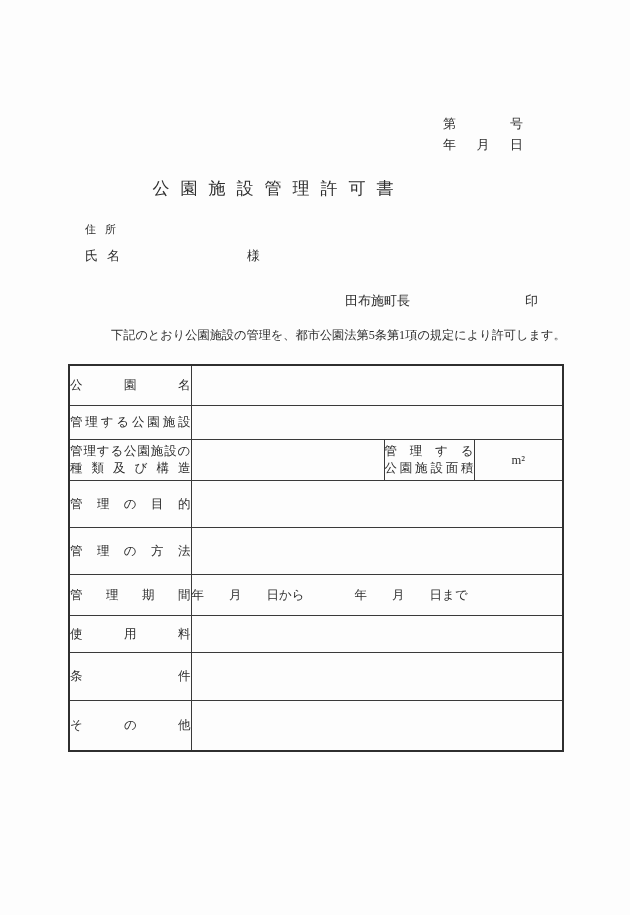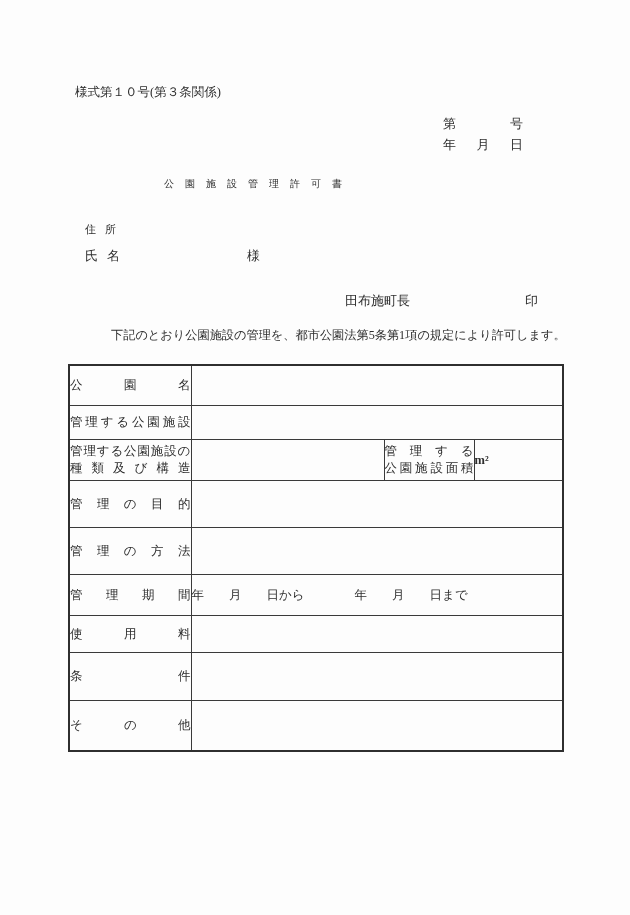--- a/index.html
+++ b/index.html
@@ -5,53 +5,52 @@
   html,body{margin:0;padding:0;background:#fdfdfd;}
   .page{
     position:relative;width:630px;height:915px;background:#fdfdfd;
     font-family:"Liberation Serif","DejaVu Serif",serif;
     color:#2e2e2e;overflow:hidden;
   }
   .abs{position:absolute;}
   .form-number{left:75px;top:84px;font-size:12.5px;}
   .issue-block{left:443px;top:113px;width:80px;font-size:13px;line-height:21px;}
   .issue-line{display:flex;justify-content:space-between;}
-  .title{left:0;top:177px;width:517px;text-align:center;font-size:10px;letter-spacing:11px;}
+  .title{left:0;top:177px;width:517px;text-align:center;font-size:17px;letter-spacing:11px;padding-left:20px;}
   .addr-line{left:85px;top:222px;font-size:11px;}
   .name-line{left:85px;top:247px;font-size:13px;}
   .ls9{letter-spacing:9px;}
   .honorific{margin-left:118px;}
   .issuer-line{left:345px;top:292px;font-size:13px;}
   .seal{margin-left:115px;}
   .body-line{left:111px;top:327px;font-size:12.2px;}
   table.permit{
     position:absolute;left:68px;top:364px;width:494px;
     border-collapse:collapse;table-layout:fixed;
     border:2px solid #2f2f2f;
   }
   table.permit td{
     border:1px solid #3a3a3a;vertical-align:middle;
     font-size:12.5px;color:#2e2e2e;padding:0;
   }
   td.label{padding:0 6px;}
   .spread{display:flex;justify-content:space-between;line-height:17px;}
   td.sub-label{padding:0 6px;}
-  td.unit-cell{text-align:left;padding-right:9px;font-weight:bold;}
+  td.unit-cell{text-align:center;padding-right:9px;}
   td.period-cell{padding-left:50px;font-size:12.5px;margin-left:44px;}
   
   tr.r1 td{height:39px;} tr.r2 td{height:33px;} tr.r3 td{height:40px;}
   tr.r4 td{height:46px;} tr.r5 td{height:46px;} tr.r6 td{height:40px;}
   tr.r7 td{height:36px;} tr.r8 td{height:47px;} tr.r9 td{height:49px;}
 </style>
 </head>
 <body>
 
 <div class="page">
 
-  <div class="abs form-number">様式第１０号(第３条関係)</div>
 
   <div class="abs issue-block">
     <div class="issue-line">
       <span>第</span>
       <span>号</span>
     </div>
     <div class="issue-line">
       <span>年</span>
       <span>月</span>
       <span>日</span>

